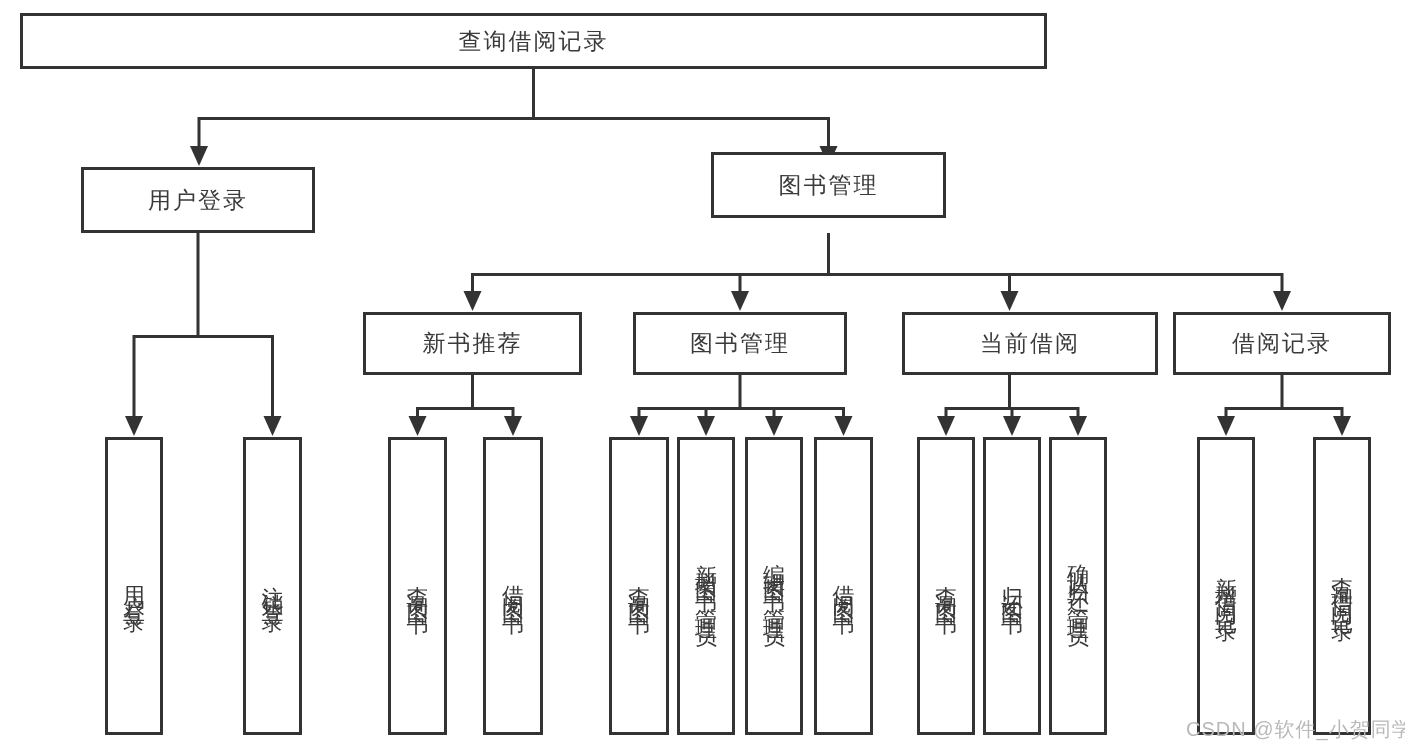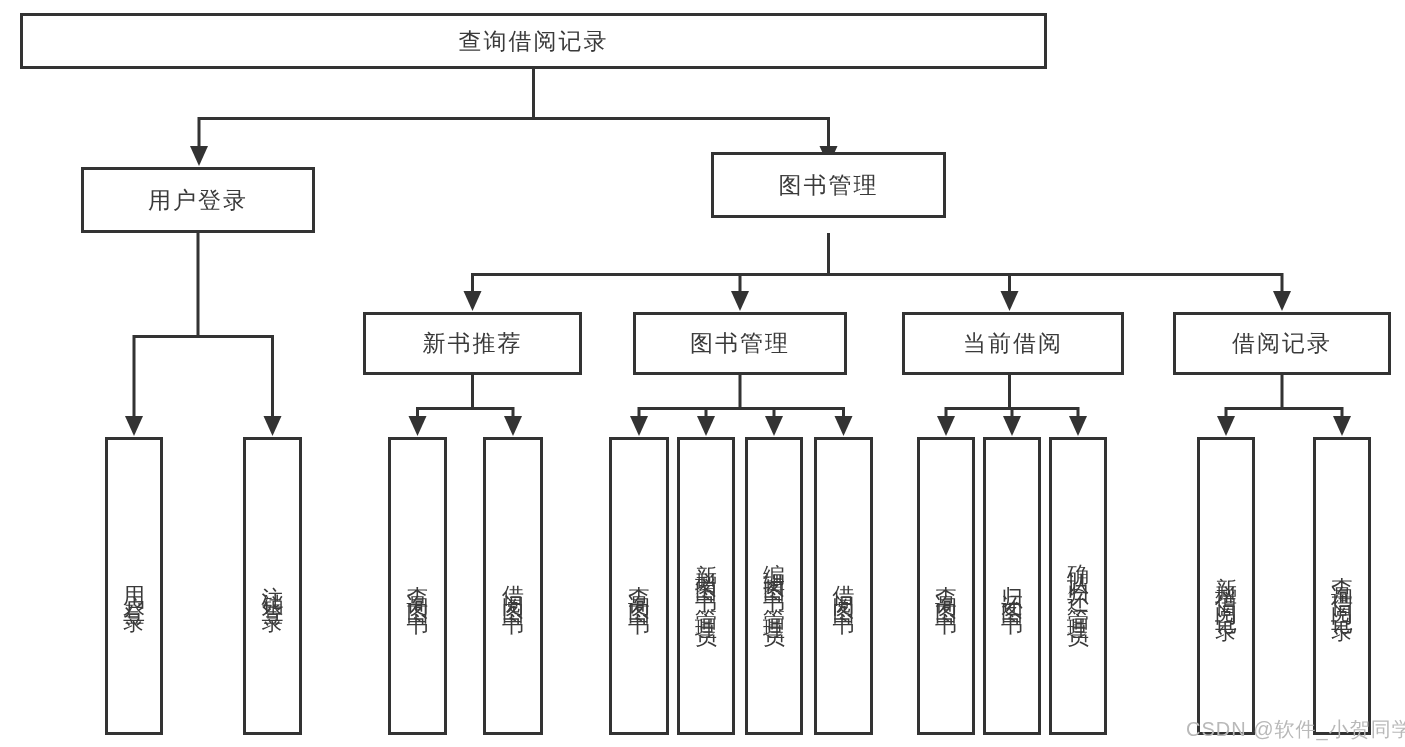--- a/index.html
+++ b/index.html
@@ -105,21 +105,21 @@
     </g>
   </svg>
 
   <div class="node hbox" style="left:20px;top:13px;width:1027px;height:56px;">查询借阅记录</div>
 
   <div class="node hbox" style="left:81px;top:167px;width:234px;height:66px;">用户登录</div>
   <div class="node hbox" style="left:711px;top:152px;width:235px;height:66px;">图书管理</div>
 
   <div class="node hbox" style="left:363px;top:312px;width:219px;height:63px;">新书推荐</div>
   <div class="node hbox" style="left:633px;top:312px;width:214px;height:63px;">图书管理</div>
-  <div class="node hbox" style="left:902px;top:312px;width:222px;height:63px;">当前借阅</div>
+  <div class="node hbox" style="left:902px;top:312px;width:256px;height:63px;">当前借阅</div>
   <div class="node hbox" style="left:1173px;top:312px;width:218px;height:63px;">借阅记录</div>
 
   <div class="node vbox" style="left:105px;width:58px;">
     <span class="vlabel">用户登录</span>
   </div>
   <div class="node vbox" style="left:243px;width:59px;">
     <span class="vlabel">注销登录</span>
   </div>
 
   <div class="node vbox" style="left:388px;width:59px;">

